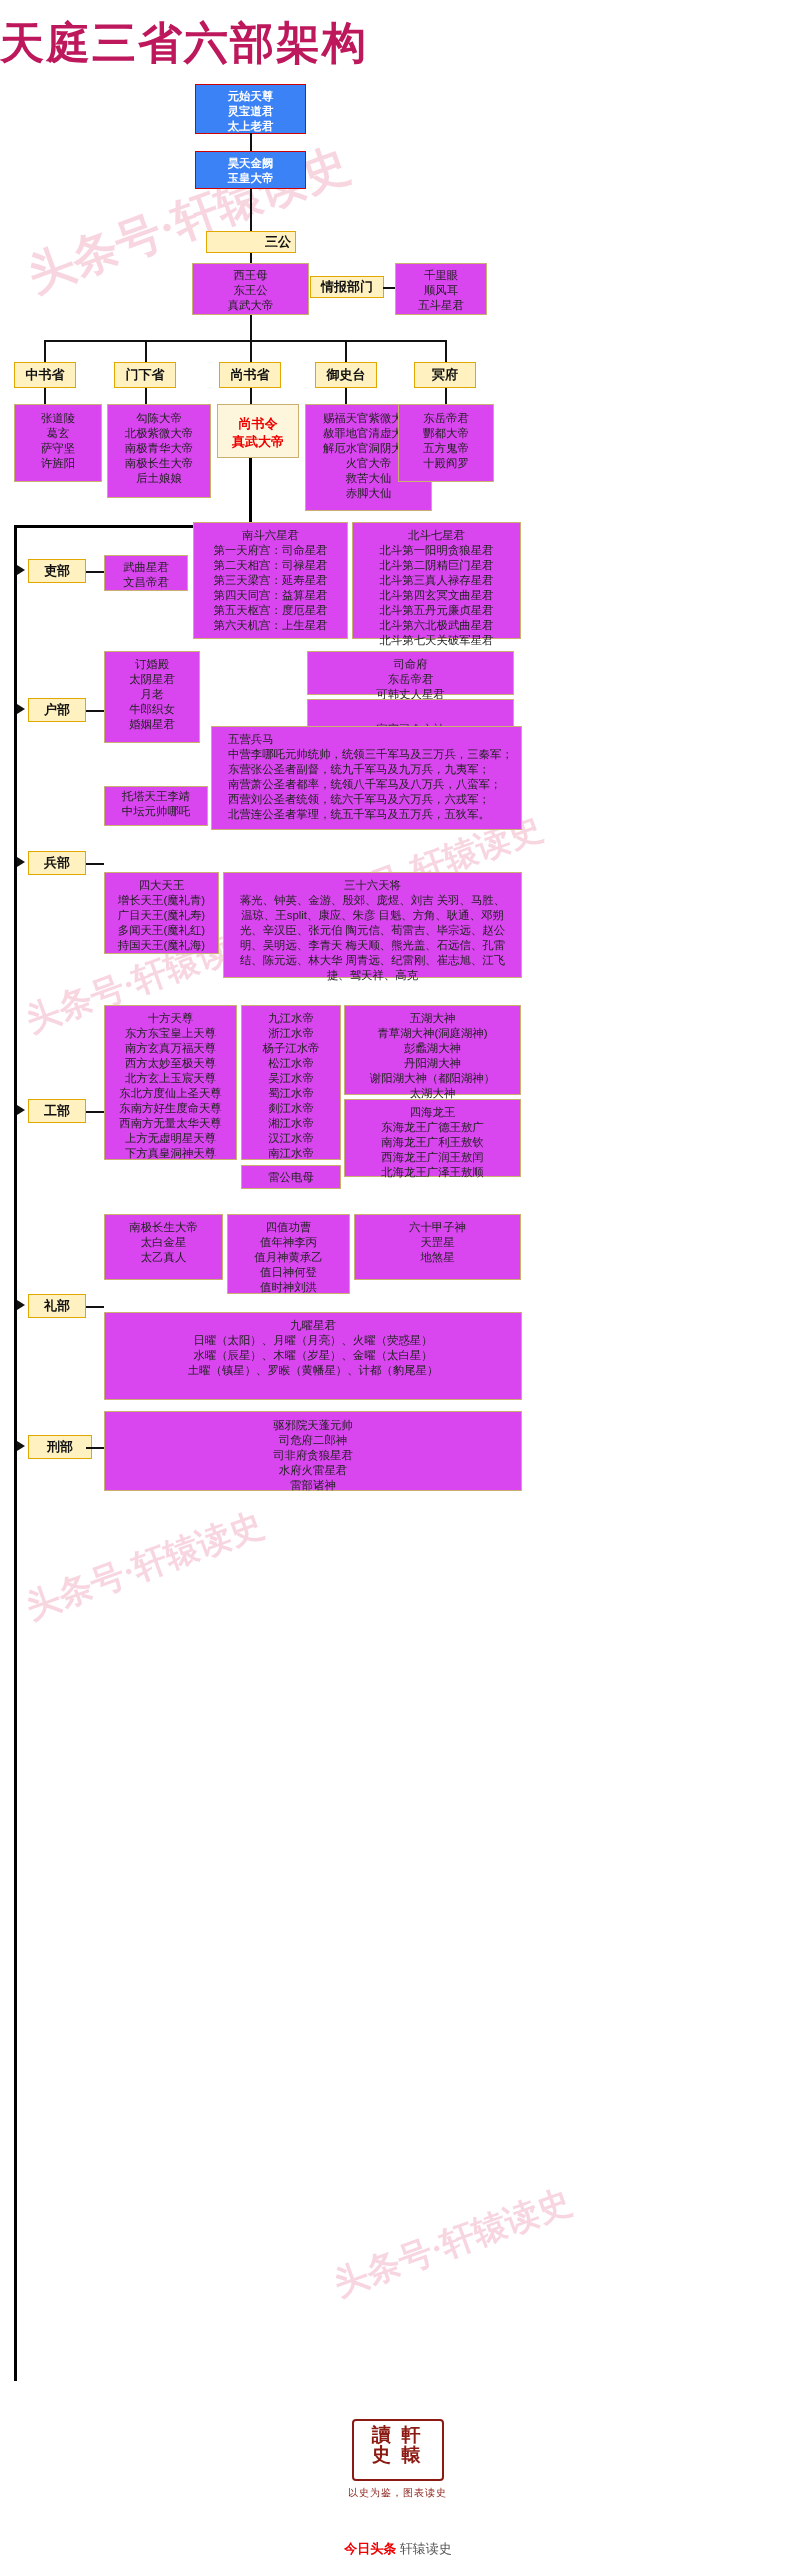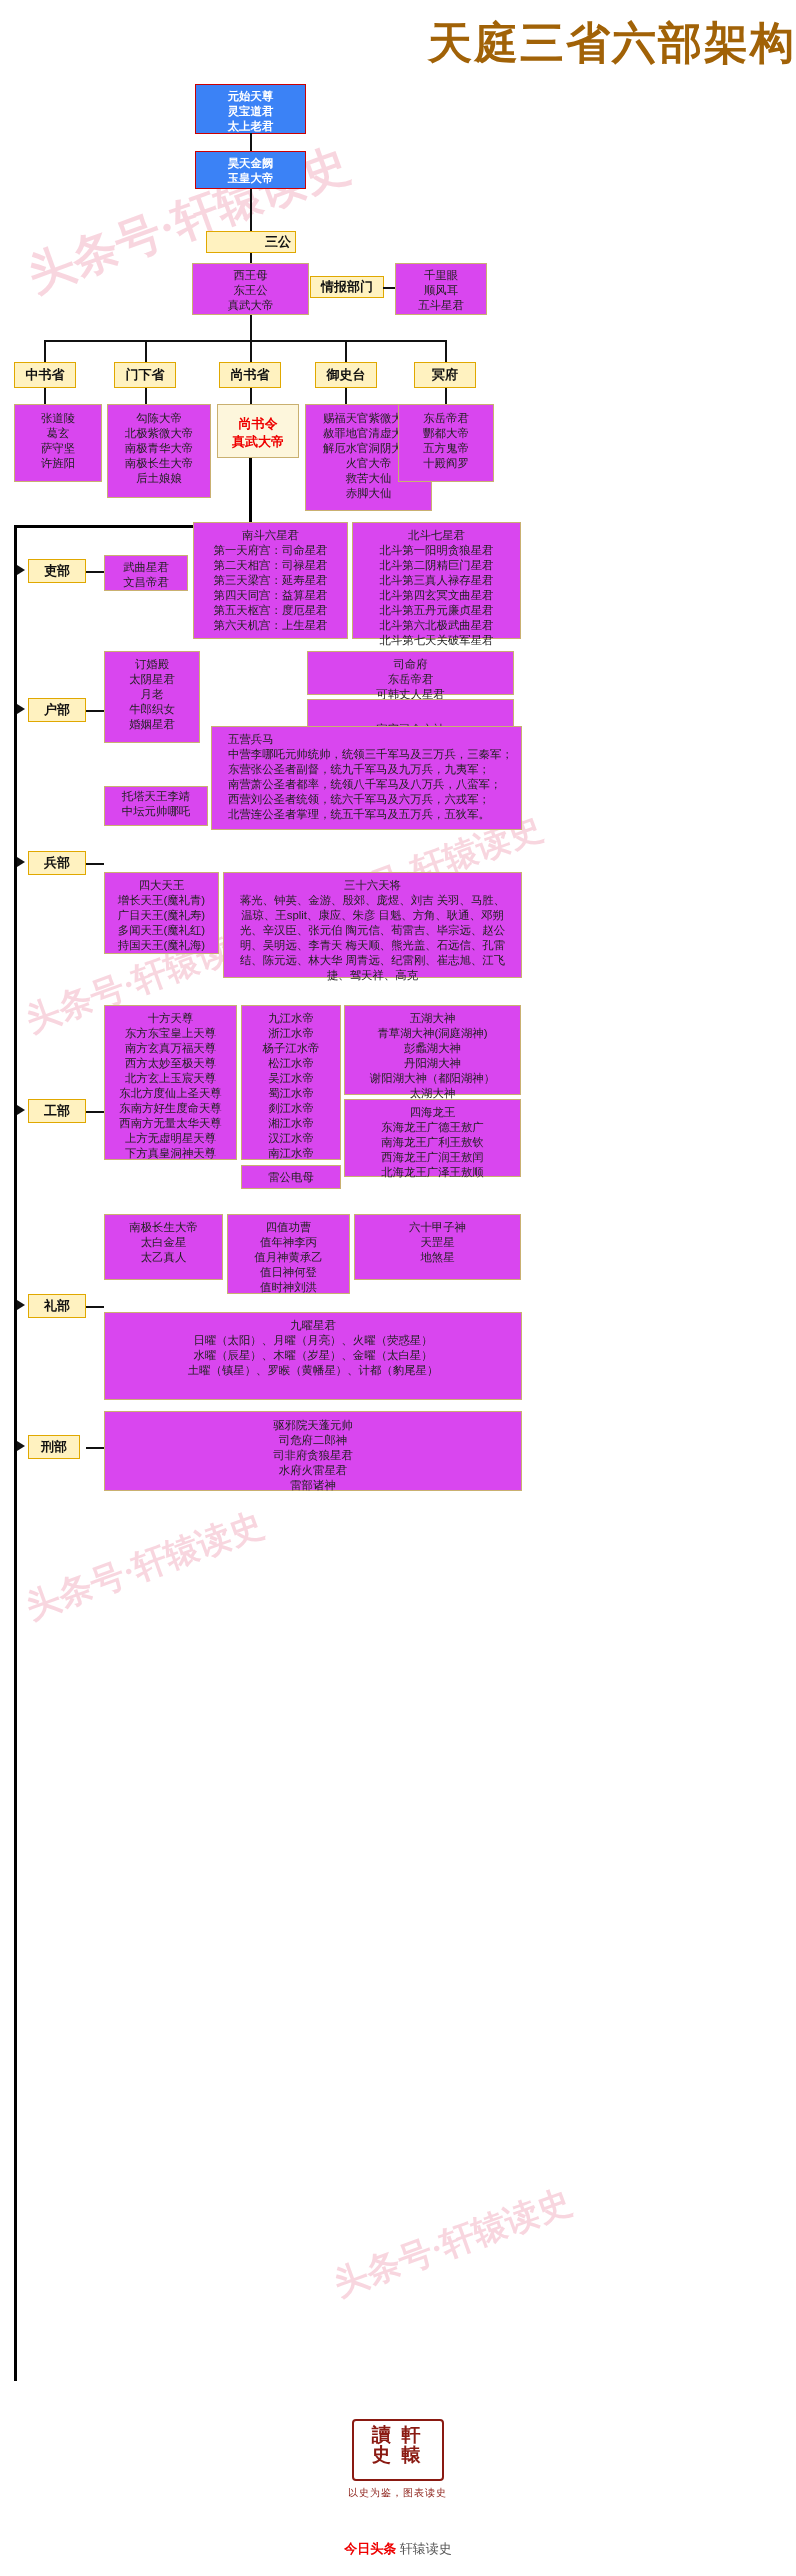--- a/index.html
+++ b/index.html
@@ -6,22 +6,22 @@
   body{
     width:796px;height:2576px;
     background:#fff;
     font-family:"Liberation Sans","DejaVu Sans",sans-serif;
     position:relative;
     overflow:hidden;
   }
   #chart{position:relative;width:796px;height:2576px;}
 
   .title{
-    position:absolute;left:0;top:14px;width:796px;text-align:right;
-    font-size:44px;font-weight:bold;color:#a16207;letter-spacing:2px;
+    position:absolute;left:0;top:14px;width:796px;text-align:left;
+    font-size:44px;font-weight:bold;color:#be185d;letter-spacing:2px;
     font-family:"Liberation Serif","DejaVu Serif",serif;
   }
 
   .box{
     position:absolute;
     box-sizing:border-box;
     border:1px solid #c9b070;
     background:#d946ef;
     color:#222;
     font-size:11.4px;
@@ -275,21 +275,21 @@
 值时神刘洪</div>
   <div class="box" style="left:354px;top:1214px;width:167px;height:66px;padding-top:5px;">六十甲子神
 天罡星
 地煞星</div>
   <div class="box" style="left:104px;top:1312px;width:418px;height:88px;padding-top:5px;">九曜星君
 日曜（太阳）、月曜（月亮）、火曜（荧惑星）
 水曜（辰星）、木曜（岁星）、金曜（太白星）
 土曜（镇星）、罗睺（黄幡星）、计都（豹尾星）</div>
 
   <div class="arrow" style="left:17px;top:1441px;"></div>
-  <div class="box hdr" style="left:28px;top:1435px;width:52px;height:24px;padding-top:3px;">刑部</div>
+  <div class="box hdr" style="left:28px;top:1435px;width:64px;height:24px;padding-top:3px;">刑部</div>
   <div class="ln hl" style="left:86px;top:1447px;width:18px;"></div>
   <div class="box" style="left:104px;top:1411px;width:418px;height:80px;padding-top:6px;">驱邪院天蓬元帅
 司危府二郎神
 司非府贪狼星君
 水府火雷星君
 雷部诸神</div>
 
   <div class="logo">
     <div class="seal">
       <div>讀 軒</div>

